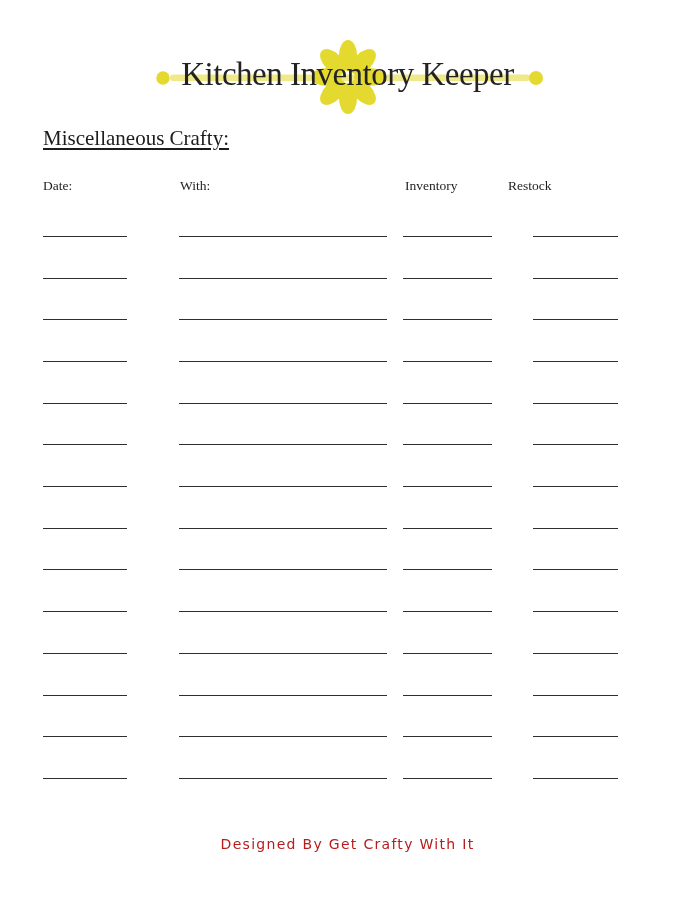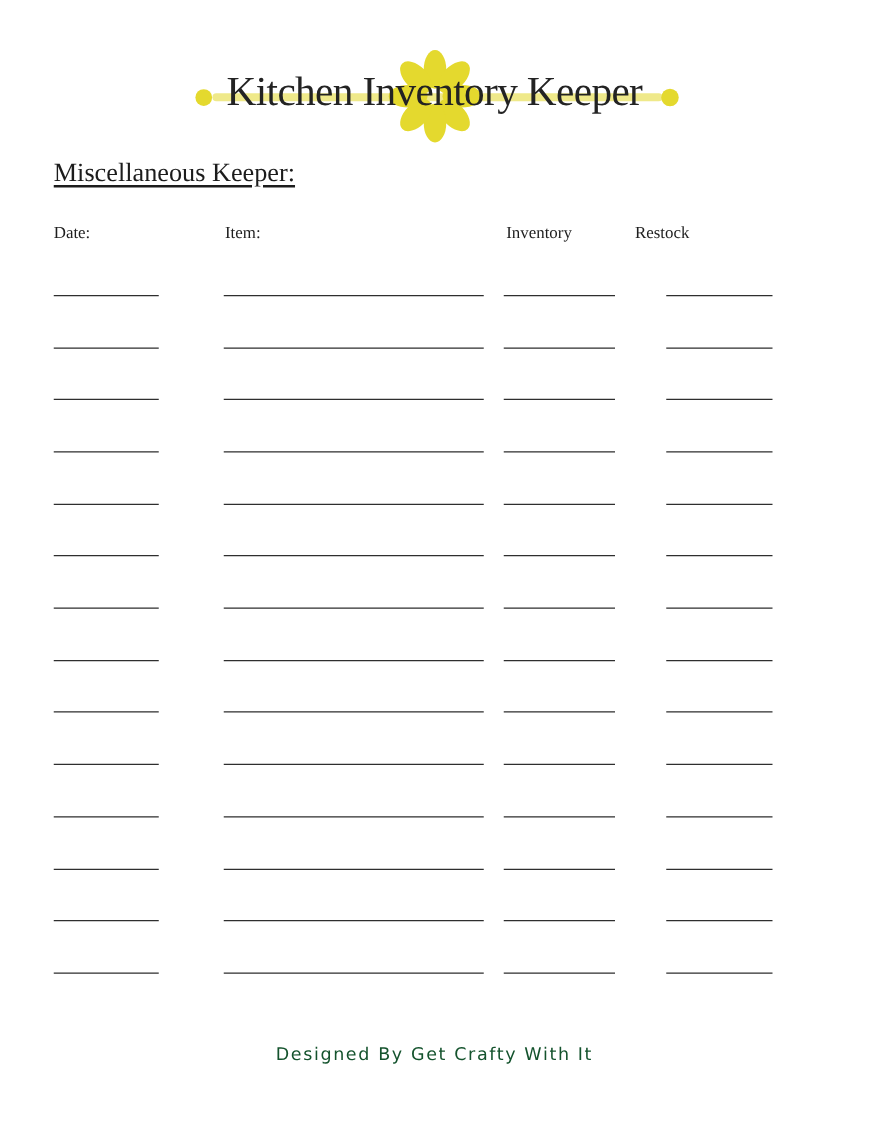--- a/index.html
+++ b/index.html
@@ -96,21 +96,21 @@
   
   .credit {
     position: absolute;
     top: 836px;
     left: 0;
     width: 695px;
     text-align: center;
     font-family: "DejaVu Sans", sans-serif;
     font-size: 14px;
     letter-spacing: 1.3px;
-    color: #14532d;
+    color: #b91c1c;
   }
 </style>
 </head>
 <body>
 
 <div class="page">
 
   <header class="banner">
     <svg width="695" height="130" viewBox="0 0 695 130">
 
@@ -126,25 +126,25 @@
         <ellipse class="accent-fill" cx="0" cy="-21.5" rx="9" ry="15.5" fill="#e4d92e" transform="rotate(135)"></ellipse>
         <ellipse class="accent-fill" cx="0" cy="-21.5" rx="9" ry="15.5" fill="#e4d92e" transform="rotate(180)"></ellipse>
         <ellipse class="accent-fill" cx="0" cy="-21.5" rx="9" ry="15.5" fill="#e4d92e" transform="rotate(225)"></ellipse>
         <ellipse class="accent-fill" cx="0" cy="-21.5" rx="9" ry="15.5" fill="#e4d92e" transform="rotate(270)"></ellipse>
         <ellipse class="accent-fill" cx="0" cy="-21.5" rx="9" ry="15.5" fill="#e4d92e" transform="rotate(315)"></ellipse>
       </g>
     </svg>
     <h1 class="page-title">Kitchen Inventory Keeper</h1>
   </header>
 
-  <h2 class="section-heading">Miscellaneous Keeper:</h2>
+  <h2 class="section-heading">Miscellaneous Crafty:</h2>
 
   <div class="col-headers">
     <span class="col-head-date">Date:</span>
-    <span class="col-head-item">Item:</span>
+    <span class="col-head-item">With:</span>
     <span class="col-head-qty">Inventory</span>
     <span class="col-head-restock">Restock</span>
   </div>
 
   <div class="rows">
     <div class="row">
       <span class="line date"></span>
       <span class="line item"></span>
       <span class="line qty"></span>
       <span class="line restock"></span>

